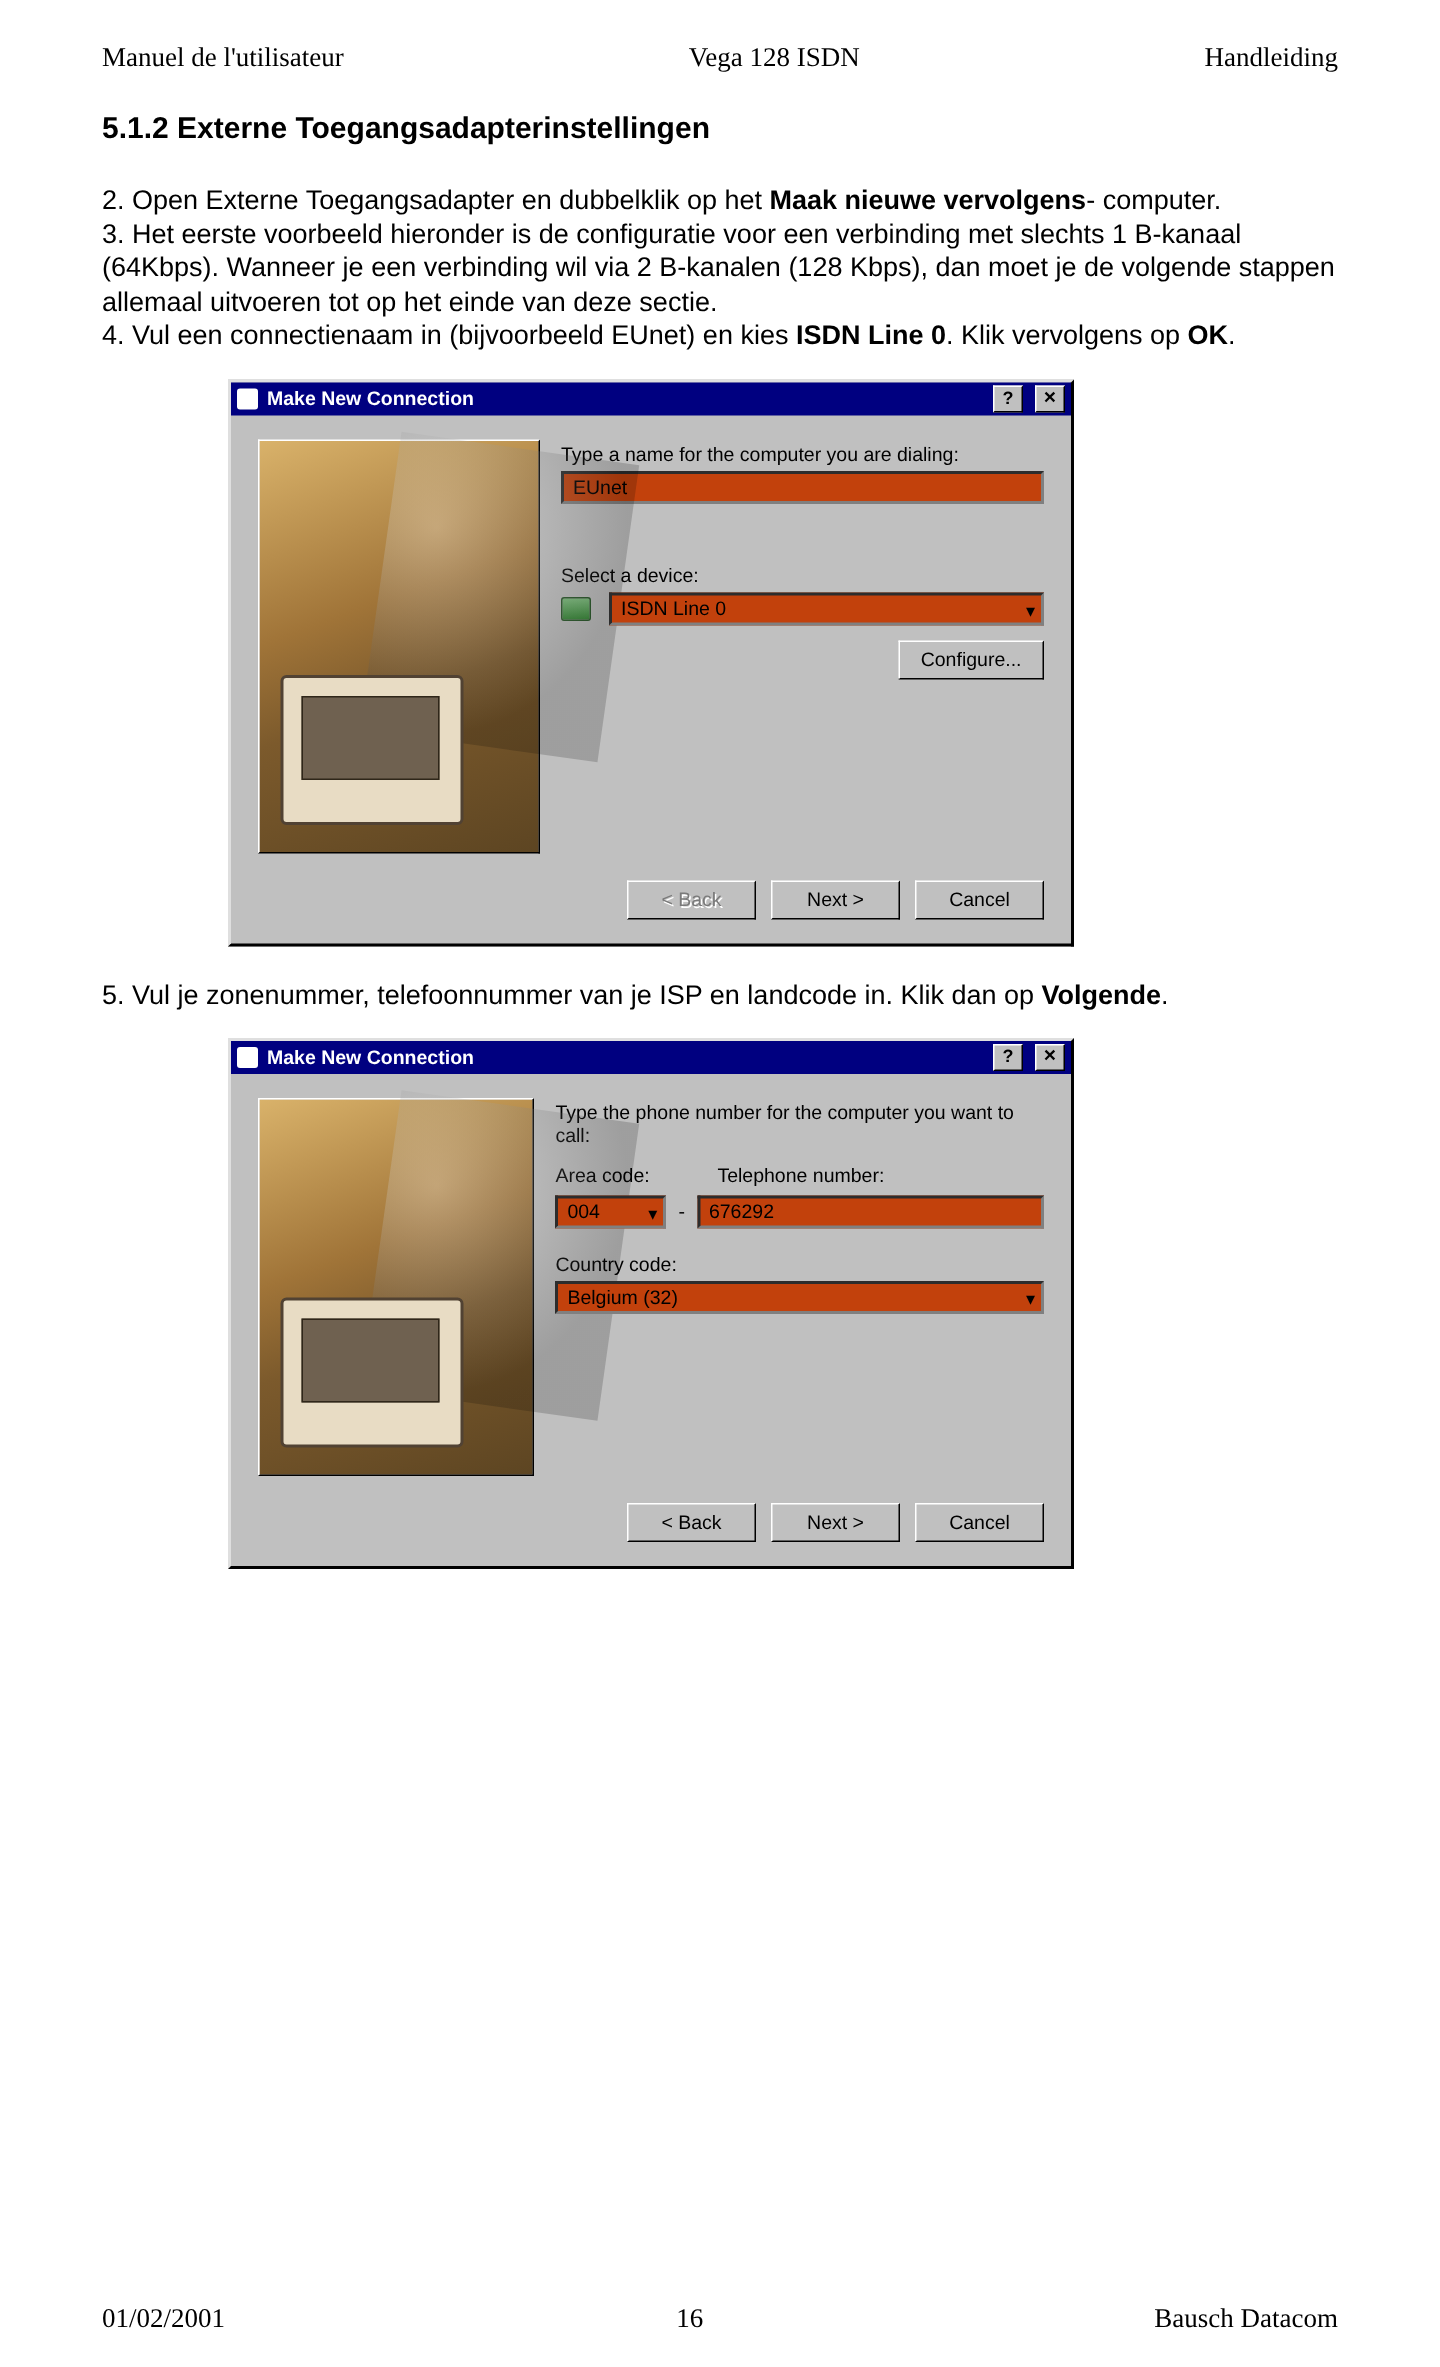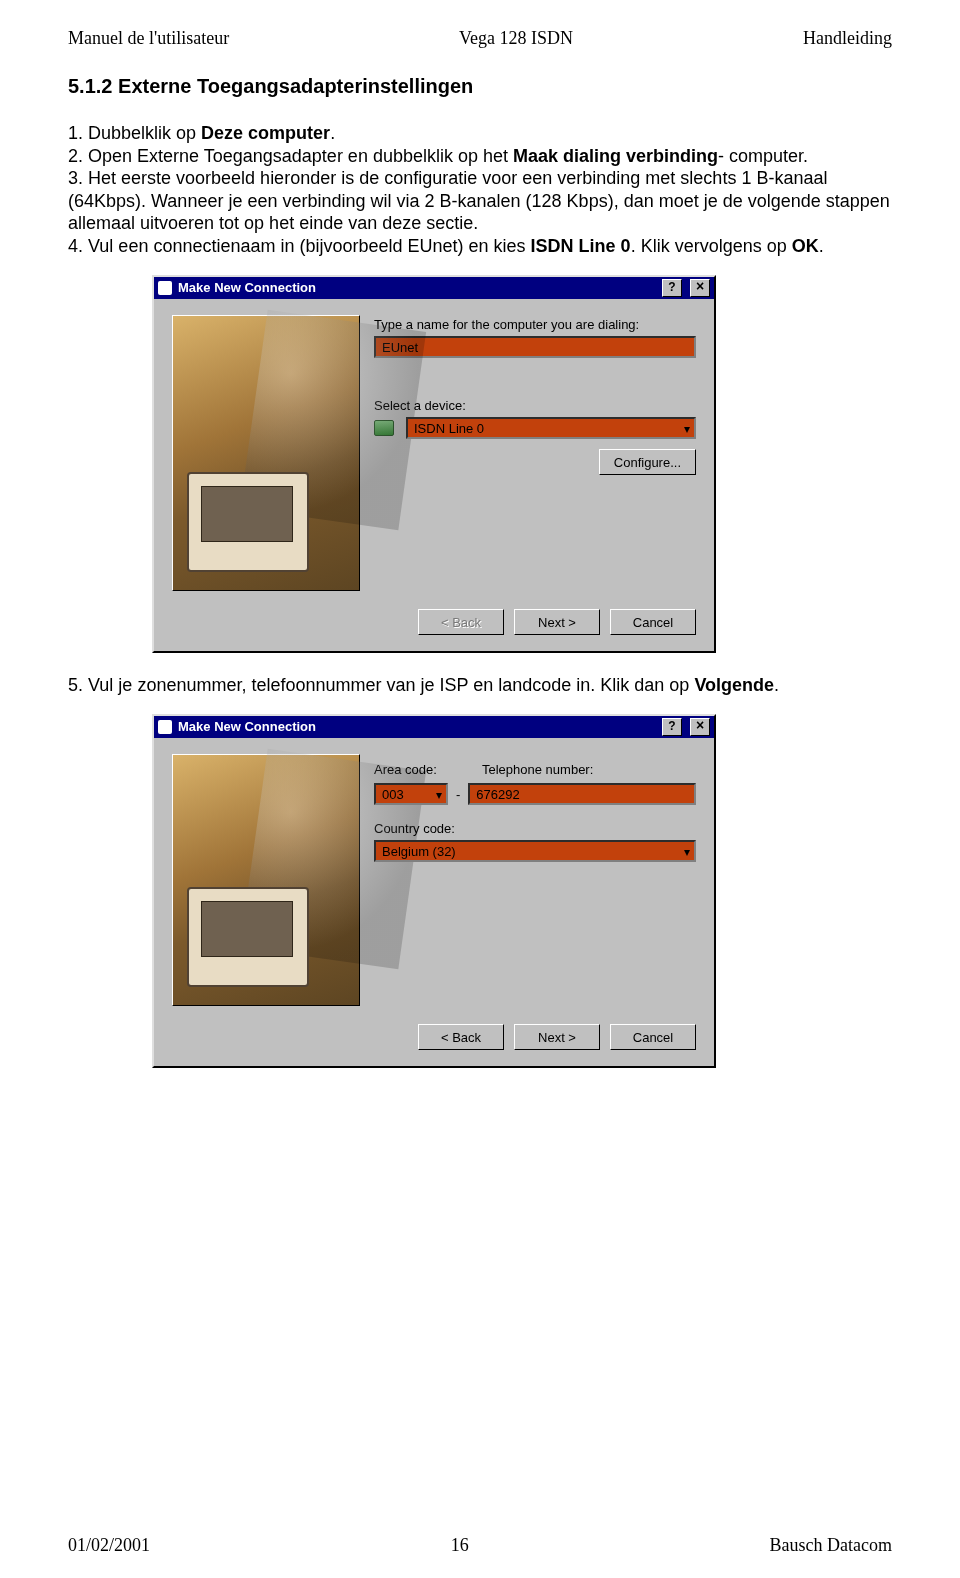--- a/index.html
+++ b/index.html
@@ -186,24 +186,21 @@
   <div class="doc-header">
     <span>Manuel de l'utilisateur</span>
     <span>Vega 128 ISDN</span>
     <span>Handleiding</span>
   </div>
 
   <div class="sec-title">5.1.2 Externe Toegangsadapterinstellingen</div>
 
   <div class="body-list">
     <div>
-      <span class="num">1. </span><span>Dubbelklik op </span><b>Deze computer</b><span>.</span>
-    </div>
-    <div>
-      <span class="num">2. </span><span>Open Externe Toegangsadapter en dubbelklik op het </span><b>Maak dialing verbinding</b><span>- computer.</span>
+      <span class="num">2. </span><span>Open Externe Toegangsadapter en dubbelklik op het </span><b>Maak nieuwe vervolgens</b><span>- computer.</span>
     </div>
     <div>
       <span class="num">3. </span><span>Het eerste voorbeeld hieronder is de configuratie voor een verbinding met slechts 1 B-kanaal (64Kbps). Wanneer je een verbinding wil via 2 B-kanalen (128 Kbps), dan moet je de volgende stappen allemaal uitvoeren tot op het einde van deze sectie.</span>
     </div>
     <div>
       <span class="num">4. </span><span>Vul een connectienaam in (bijvoorbeeld EUnet) en kies </span><b>ISDN Line 0</b><span>. Klik vervolgens op </span><b>OK</b><span>.</span>
     </div>
   </div>
 
   <div class="win9x">
@@ -254,30 +251,31 @@
       <span class="closebtn">×</span>
     </div>
     <div class="dlg-body">
       <div class="illus b">
         <div class="shadow"></div>
         <div class="monitor">
             <div class="screen"></div>
           </div>
       </div>
       <div class="fields">
+        <div class="label">Type the phone number for the computer you want to call:</div>
         <div style="display:flex; gap:34px; margin-top:6px;">
           <div style="width:74px">
             <div class="label">Area code:</div>
           </div>
           <div style="flex:1">
             <div class="label">Telephone number:</div>
           </div>
         </div>
         <div class="phone-row">
-          <div class="sunken dropdown">003</div>
+          <div class="sunken dropdown">004</div>
           <span class="dash">-</span>
           <div class="sunken" style="flex:1">676292</div>
         </div>
         <div style="height:14px"></div>
         <div class="label">Country code:</div>
         <div class="country-row">
           <div class="sunken dropdown">Belgium (32)</div>
         </div>
         <div class="spacer"></div>
       </div>

